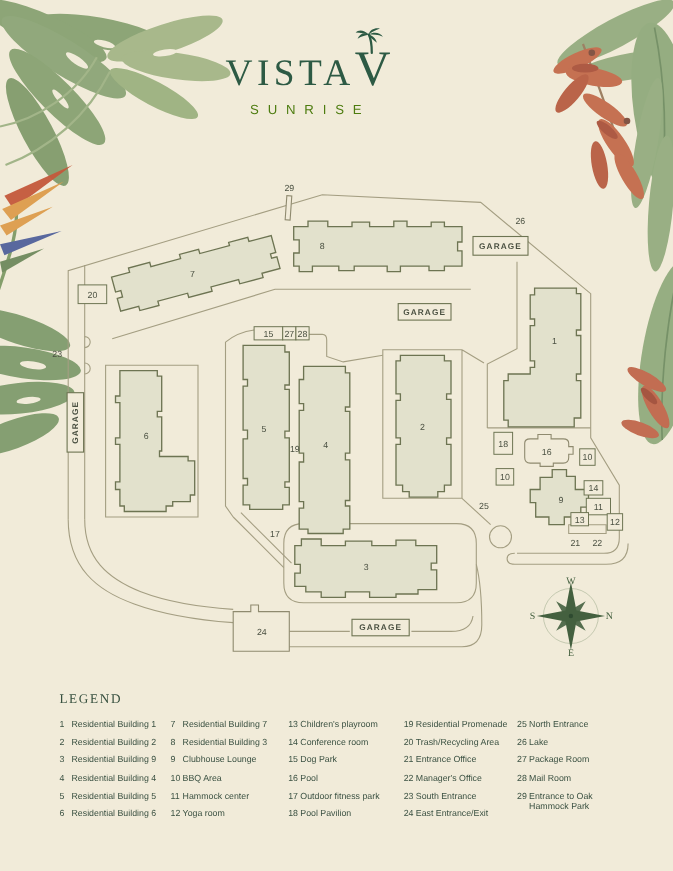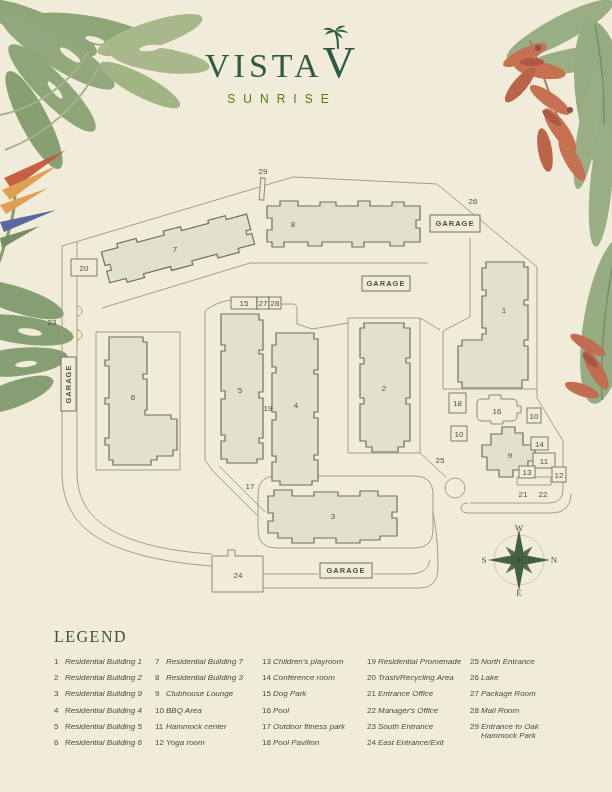--- a/index.html
+++ b/index.html
@@ -31,33 +31,33 @@
   .garage-box{fill:#f1ebd9;stroke:#6d7452;stroke-width:1;}
   .garage-text{font:bold 7.5px "Liberation Sans",sans-serif;letter-spacing:1px;fill:#4b5142;text-anchor:middle;dominant-baseline:central;}
   .compass-letter{font:9px "Liberation Serif",serif;fill:#44603f;text-anchor:middle;dominant-baseline:central;}
   .road{fill:none;stroke:#a49e82;stroke-width:1;}
   .bldg{fill:#e2e1cc;stroke:#6d7452;stroke-width:1.2;}
   .lite{fill:#f1ebd9;stroke:#8f8a6f;stroke-width:1;}
 
   
   .legend{position:absolute;left:54px;top:628px;width:516px;}
   .legend-title{
-    font-family:"Liberation Serif",serif;font-size:16px;letter-spacing:1.5px;
+    font-family:"Liberation Serif",serif;font-size:12px;letter-spacing:1.5px;
     color:#37503f;margin-bottom:11px;
   }
   .lg-cols{display:flex;}
   .lg-col{flex:none;}
   .lg-col:nth-child(1){width:101px;}
   .lg-col:nth-child(2){width:107px;}
   .lg-col:nth-child(3){width:105px;}
   .lg-col:nth-child(4){width:103px;}
   .lg-col:nth-child(5){width:100px;}
   .lg-item{display:flex;margin-bottom:7px;font-size:8px;line-height:1.15;color:#3c5243;}
   .lg-num{flex:none;width:11px;}
-  .lg-label{flex:1;padding-right:8px;font-style:italic;}
+  .lg-label{flex:1;padding-right:8px;}
 </style>
 </head>
 <body>
 
 <svg class="layer" width="612" height="792" viewBox="0 0 612 792" aria-hidden="true">
 
   <g opacity="0.93">
     <ellipse cx="90" cy="30" rx="62" ry="14" fill="#86a070" transform="rotate(10 90 30)"></ellipse>
     <ellipse cx="40" cy="28" rx="62" ry="15" fill="#86a070" transform="rotate(24 40 28)"></ellipse>
     <ellipse cx="58" cy="52" rx="66" ry="16" fill="#8aa475" transform="rotate(32 58 52)"></ellipse>

